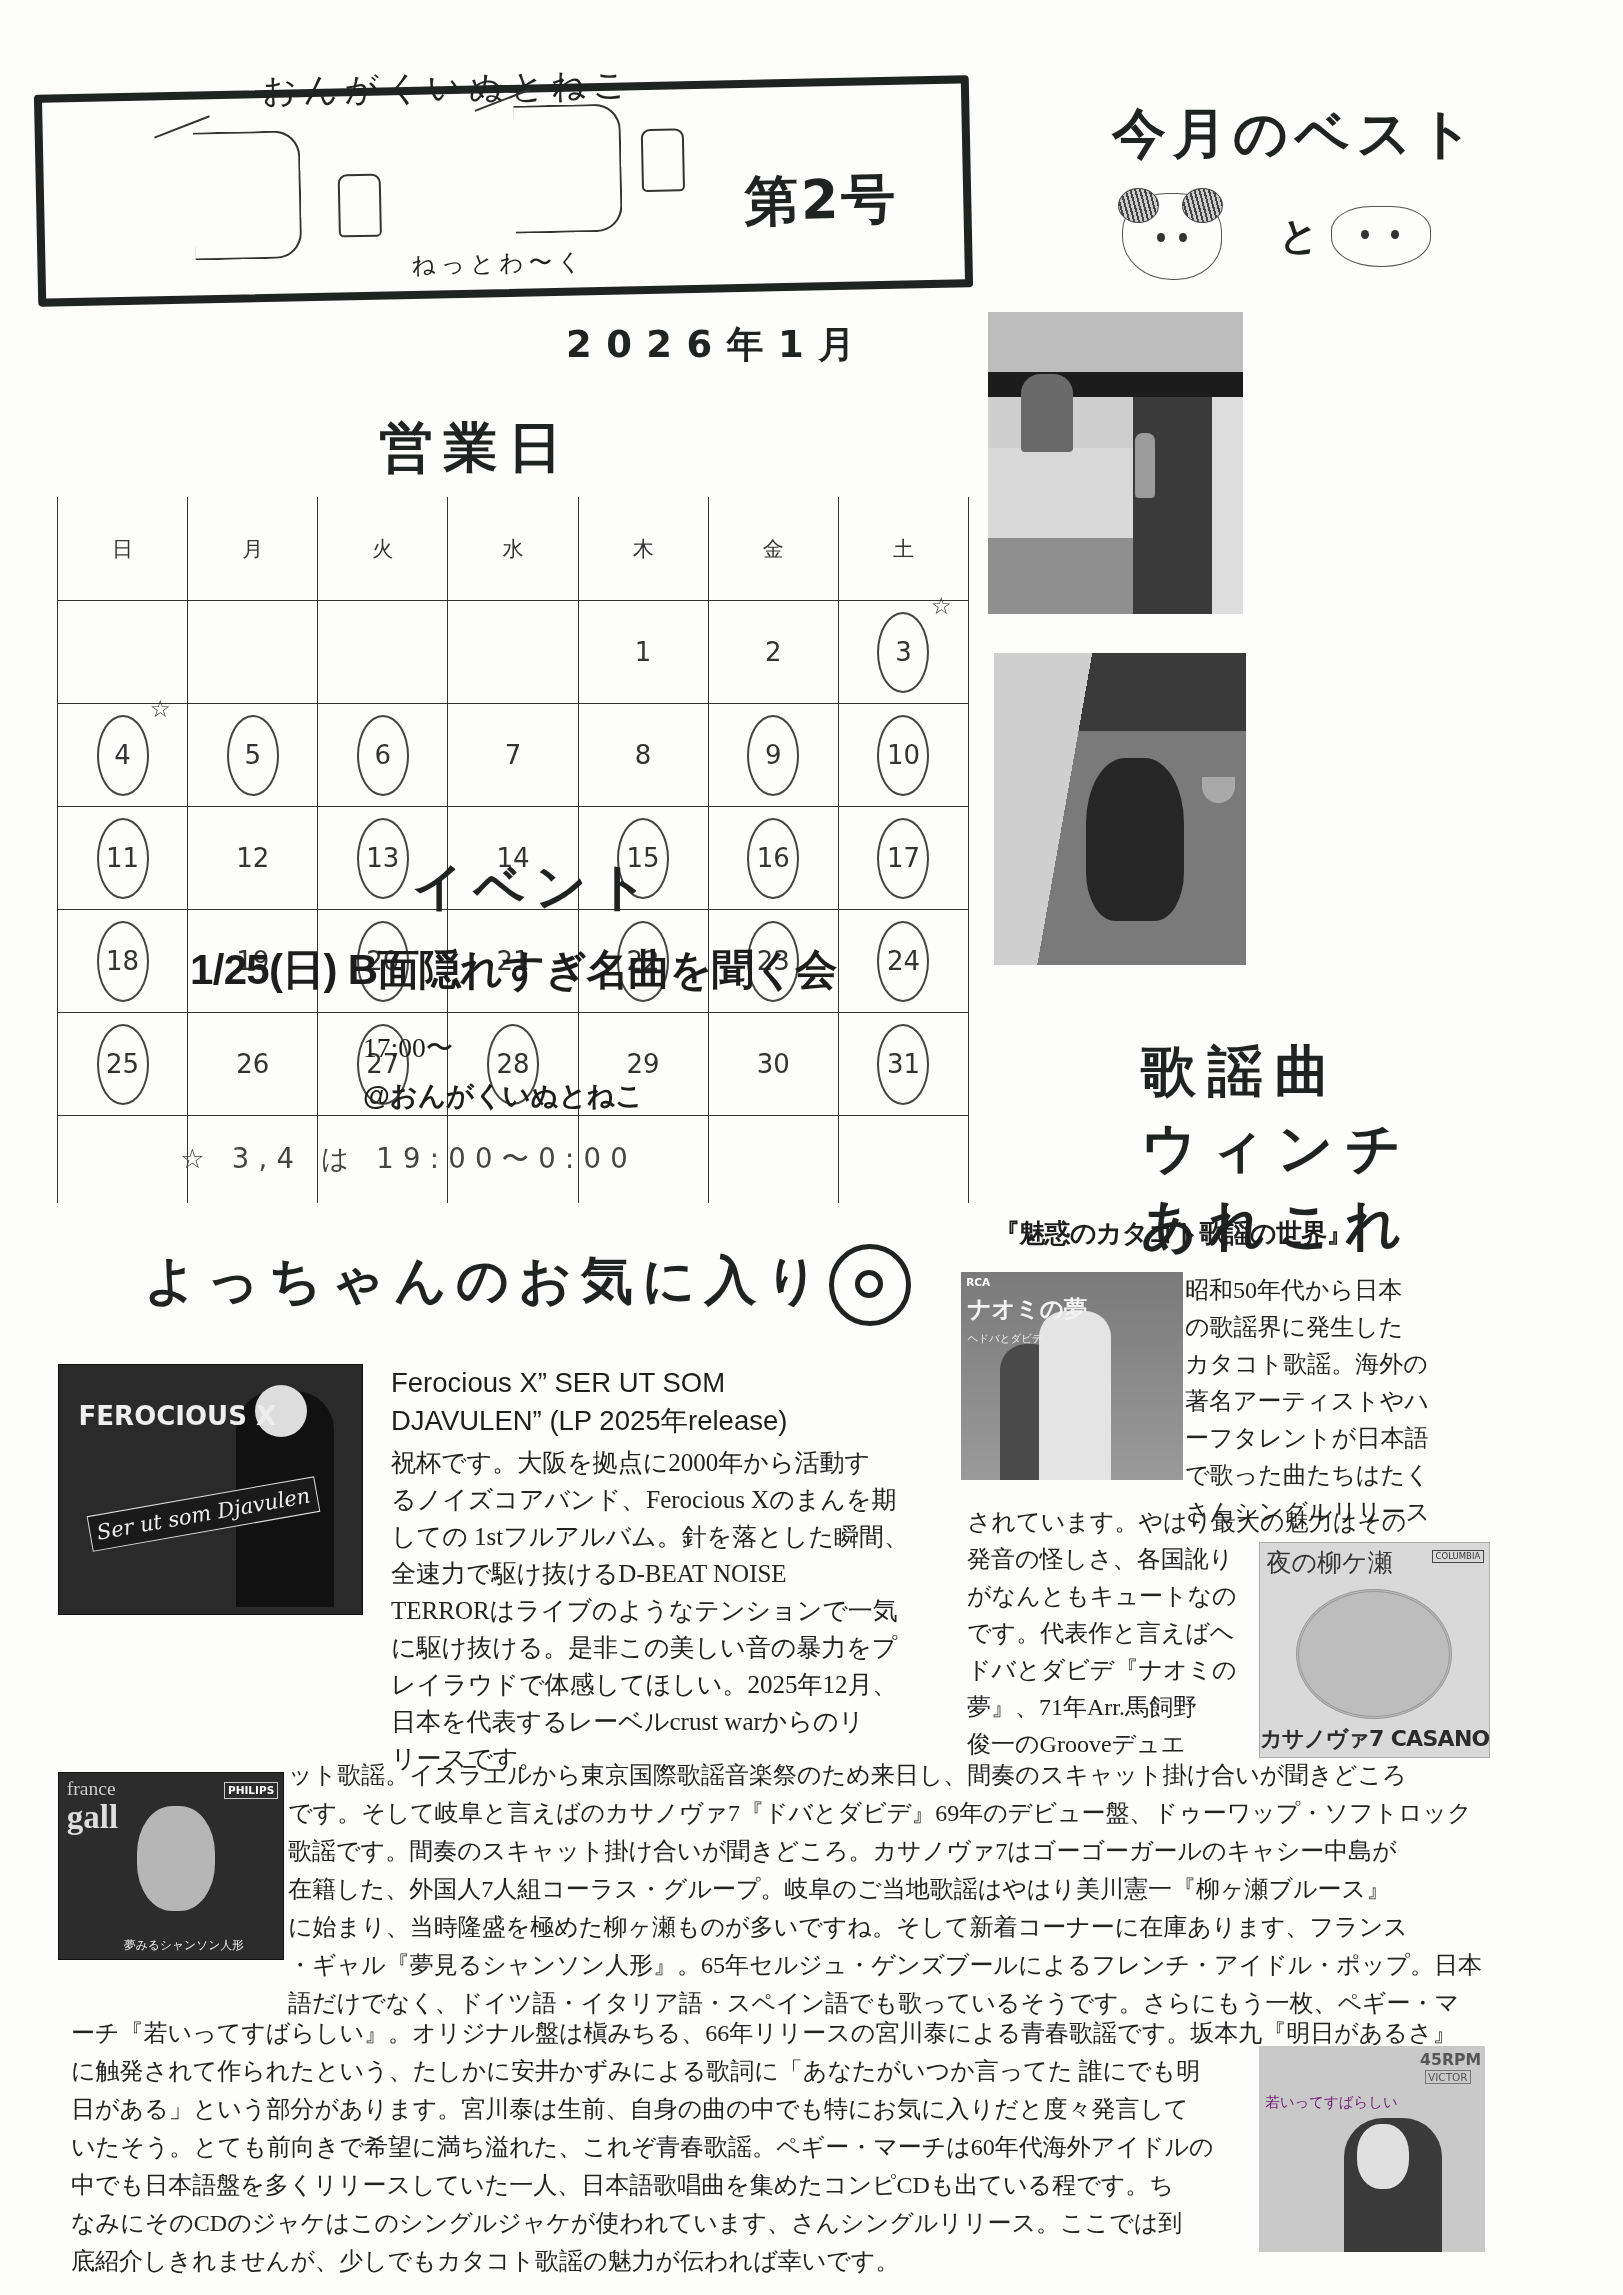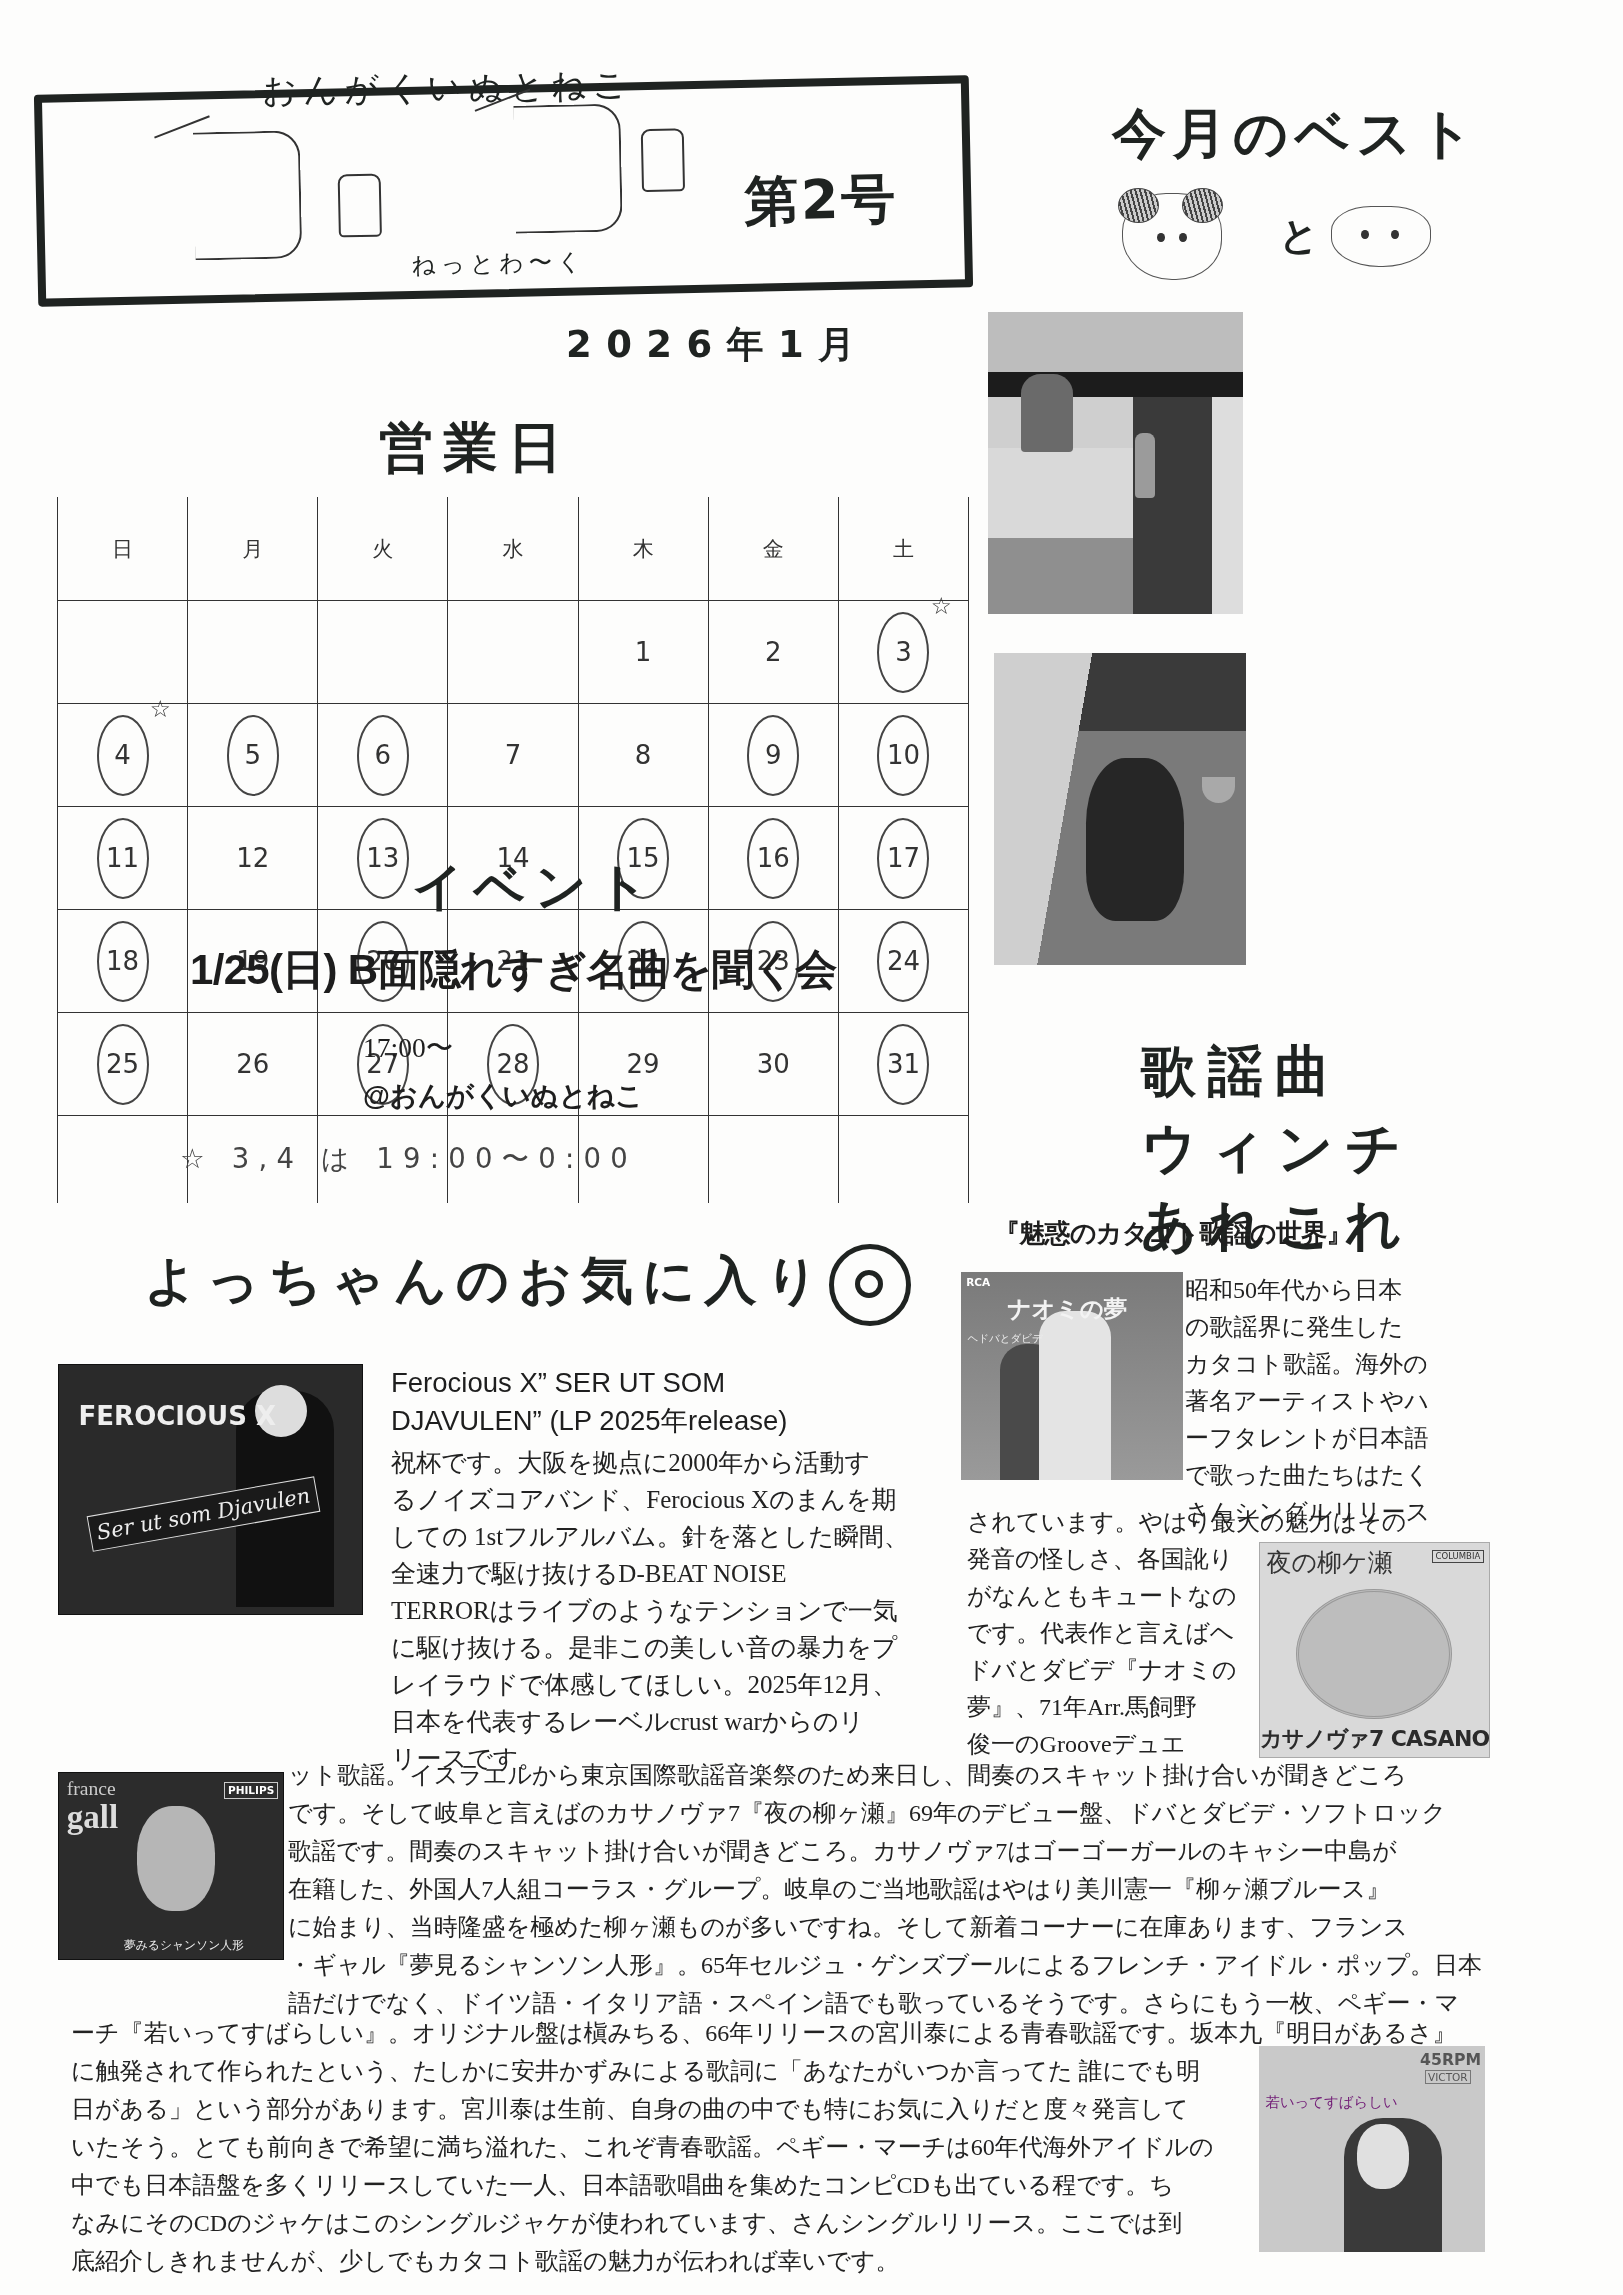--- a/index.html
+++ b/index.html
@@ -85,21 +85,21 @@
   #photo-dog .dog { position: absolute; left: 92px; top: 105px; width: 98px; height: 163px; background: #262626; border-radius: 40% 40% 30% 30%; }
   #photo-dog .bowl { position: absolute; left: 208px; top: 124px; width: 33px; height: 26px; background: #a9a9a9; border-radius: 0 0 19.6px 19.6px; }
 
   
   #kayo-title { left: 1141px; top: 1033px; font-size: 55px; line-height: 77px; letter-spacing: 11.8px; }
   #kayo-subtitle { left: 994px; top: 1216px; font-size: 26px; font-weight: bold; font-family: "Liberation Sans", sans-serif; letter-spacing: -0.7px; }
 
   .cover { position: absolute; overflow: hidden; }
   #cover-naomi { left: 961px; top: 1272px; width: 222px; height: 208px;
     background: linear-gradient(180deg, #7a7a7a, #9a9a9a); }
-  #cover-naomi .ttl { position: absolute; left: 6.5px; top: 21px; font-size: 23.5px; font-weight: bold; color: #f3f3f3; margin-left: 40px; }
+  #cover-naomi .ttl { position: absolute; left: 6.5px; top: 21px; font-size: 23.5px; font-weight: bold; color: #f3f3f3; }
   #cover-naomi .lbl { position: absolute; left: 5.2px; top: 3.9px; font-size: 10.5px; font-weight: bold; color: #fff; }
   #cover-naomi .art { position: absolute; left: 6.5px; top: 60px; font-size: 10.5px; color: #eee; }
   #cover-naomi .p1 { position: absolute; left: 78px; top: 39px; width: 72px; height: 169px; background: #e4e4e4; border-radius: 26px 26px 0 0; }
   #cover-naomi .p2 { position: absolute; left: 39px; top: 72px; width: 59px; height: 136px; background: #4a4a4a; border-radius: 26px 26px 0 0; }
 
   #kayo-col1 { left: 1185px; top: 1272px; width: 249px; font-size: 24px; line-height: 37px; }
   #kayo-col2 { left: 967px; top: 1504px; width: 314px; font-size: 24px; line-height: 37px; }
 
   #cover-yanagase { left: 1259px; top: 1542px; width: 229px; height: 214px; background: #d9d9d9; border: 0.7px solid #aaa; }
   #cover-yanagase .ttl { position: absolute; left: 6.5px; top: 2.6px; font-size: 25px; color: #333; }
@@ -318,21 +318,21 @@
 
 <div id="cover-gall" class="cover">
   <div class="face"></div>
   <div class="fr">france</div>
   <div class="gl">gall</div>
   <div class="ph">PHILIPS</div>
   <div class="cap">夢みるシャンソン人形</div>
 </div>
 <div id="long-body" class="abs serifbody">
   <span class="line">ット歌謡。イスラエルから東京国際歌謡音楽祭のため来日し、間奏のスキャット掛け合いが聞きどころ</span>
-  <span class="line">です。そして岐阜と言えばのカサノヴァ7『夜の柳ヶ瀬』69年のデビュー盤、ドバとダビデ・ソフトロック</span>
+  <span class="line">です。そして岐阜と言えばのカサノヴァ7『ドバとダビデ』69年のデビュー盤、ドゥーワップ・ソフトロック</span>
   <span class="line">歌謡です。間奏のスキャット掛け合いが聞きどころ。カサノヴァ7はゴーゴーガールのキャシー中島が</span>
   <span class="line">在籍した、外国人7人組コーラス・グループ。岐阜のご当地歌謡はやはり美川憲一『柳ヶ瀬ブルース』</span>
   <span class="line">に始まり、当時隆盛を極めた柳ヶ瀬ものが多いですね。そして新着コーナーに在庫あります、フランス</span>
   <span class="line">・ギャル『夢見るシャンソン人形』。65年セルジュ・ゲンズブールによるフレンチ・アイドル・ポップ。日本</span>
   <span class="line">語だけでなく、ドイツ語・イタリア語・スペイン語でも歌っているそうです。さらにもう一枚、ペギー・マ</span>
 </div>
 <div id="long-body2" class="abs serifbody">
   <span class="line">ーチ『若いってすばらしい』。オリジナル盤は槇みちる、66年リリースの宮川泰による青春歌謡です。坂本九『明日があるさ』</span>
   <span class="line">に触発されて作られたという、たしかに安井かずみによる歌詞に「あなたがいつか言ってた 誰にでも明</span>
   <span class="line">日がある」という部分があります。宮川泰は生前、自身の曲の中でも特にお気に入りだと度々発言して</span>

